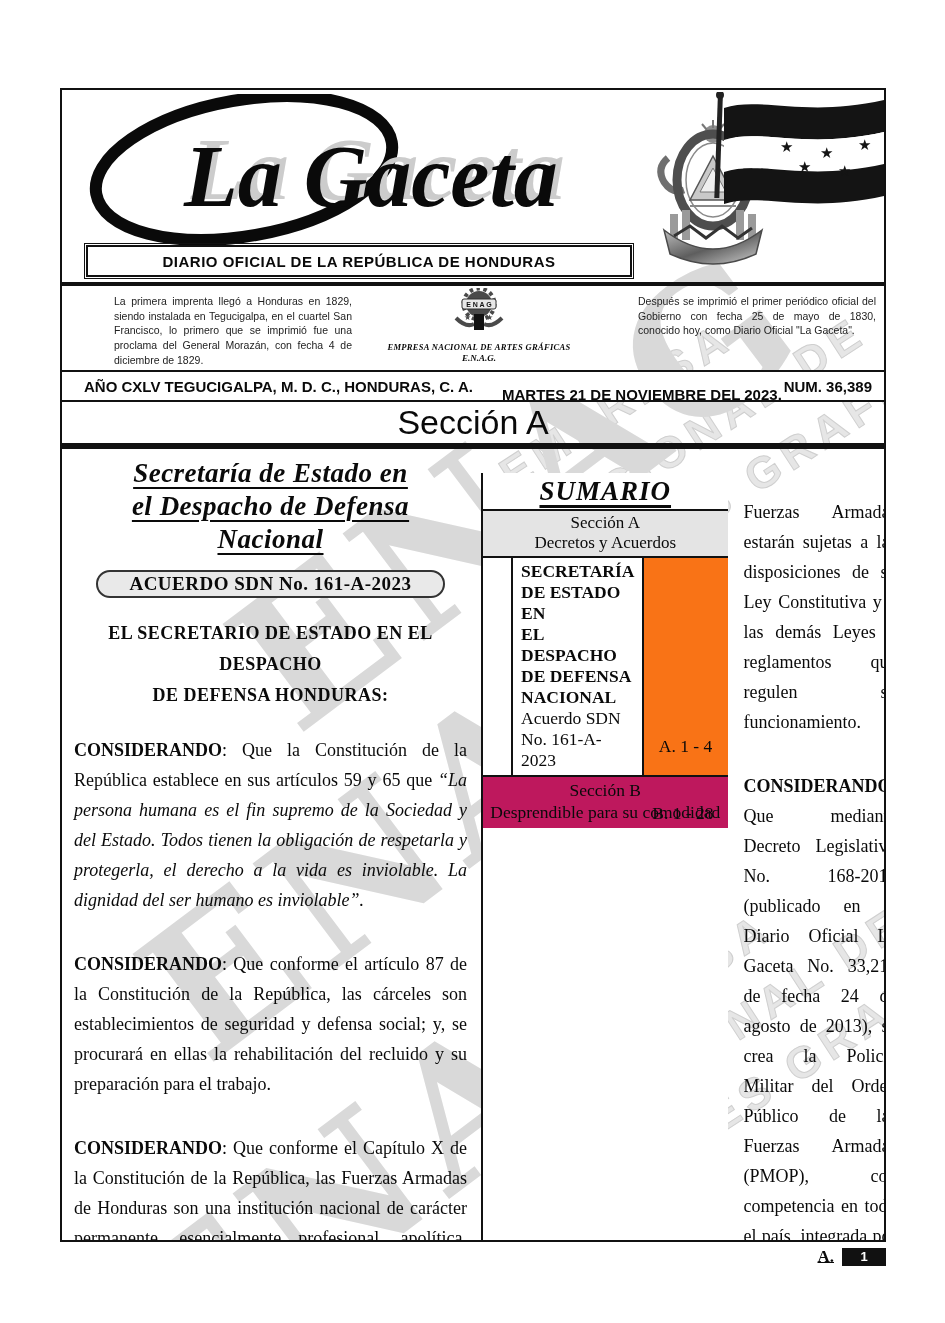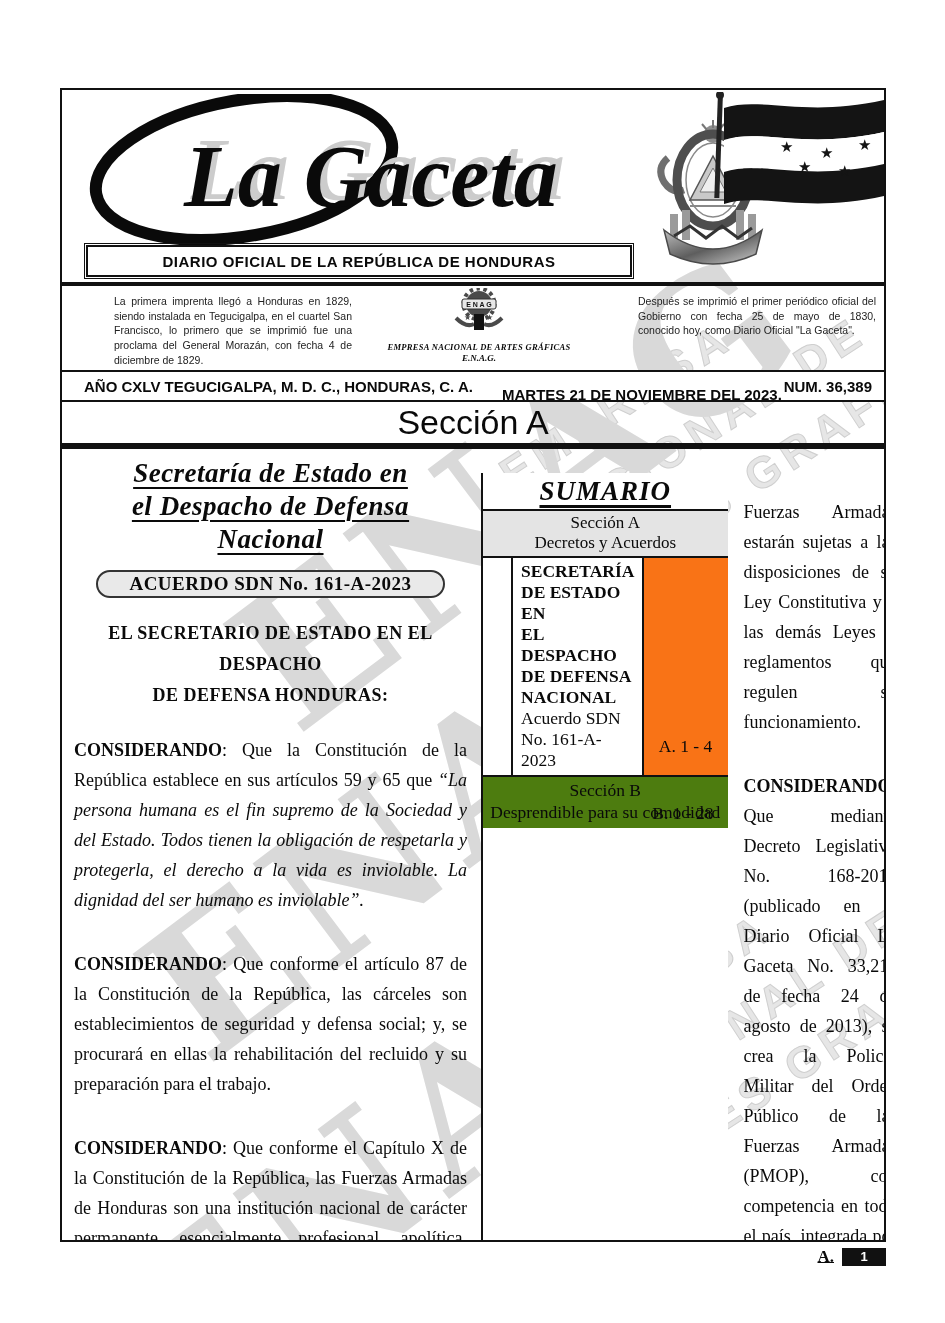--- a/index.html
+++ b/index.html
@@ -47,21 +47,21 @@
   .sumario{border:2px solid #111;border-top:none;border-right:none;margin:0;background:#fff;}
   .sumario{border-left:none;}
   .sum-title{height:36px;display:flex;align-items:center;justify-content:center;border-bottom:2px solid #111;}
   .sum-title span{font-weight:bold;font-style:italic;font-size:27px;letter-spacing:1px;text-decoration:underline;text-decoration-thickness:2.5px;text-underline-offset:5px;}
   .sum-gray{background:#e4e4e4;border-bottom:2px solid #111;text-align:center;font-size:17px;line-height:20px;padding:2px 0 3px;}
   .sum-entry{display:grid;grid-template-columns:30px 1fr 86px;border-bottom:2px solid #111;background:#e4e4e4;}
   .sum-entry .c1{border-right:2px solid #111;background:#fff;}
   .sum-entry .c2{background:#fff;padding:3px 8px 4px;font-size:17.5px;line-height:21px;}
   .sum-entry .c2 .bold{font-weight:bold;}
   .sum-entry .c3{border-left:2px solid #111;background:#f97316;display:flex;align-items:flex-end;justify-content:center;font-size:17.5px;padding-bottom:18px;}
-  .sum-b{background:#4d7c0f;text-align:center;font-size:17.5px;line-height:21.5px;padding:3px 0 5px;position:relative;}
+  .sum-b{background:#be185d;text-align:center;font-size:17.5px;line-height:21.5px;padding:3px 0 5px;position:relative;}
   .sum-b .pages{position:absolute;right:14px;top:26px;}
   .rc-body{padding:0 16px;}
   
   .footer{position:absolute;left:60px;top:1246px;width:826px;text-align:right;font-weight:bold;font-size:17px;text-decoration:underline;}
   .pgbox{display:inline-block;width:44px;height:18px;background:#111;color:#fff;font-family:"Liberation Sans",sans-serif;font-size:13px;line-height:18px;text-align:center;vertical-align:middle;margin-left:8px;}
   .pfx{vertical-align:middle;}
 </style>
 </head>
 <body>
 

